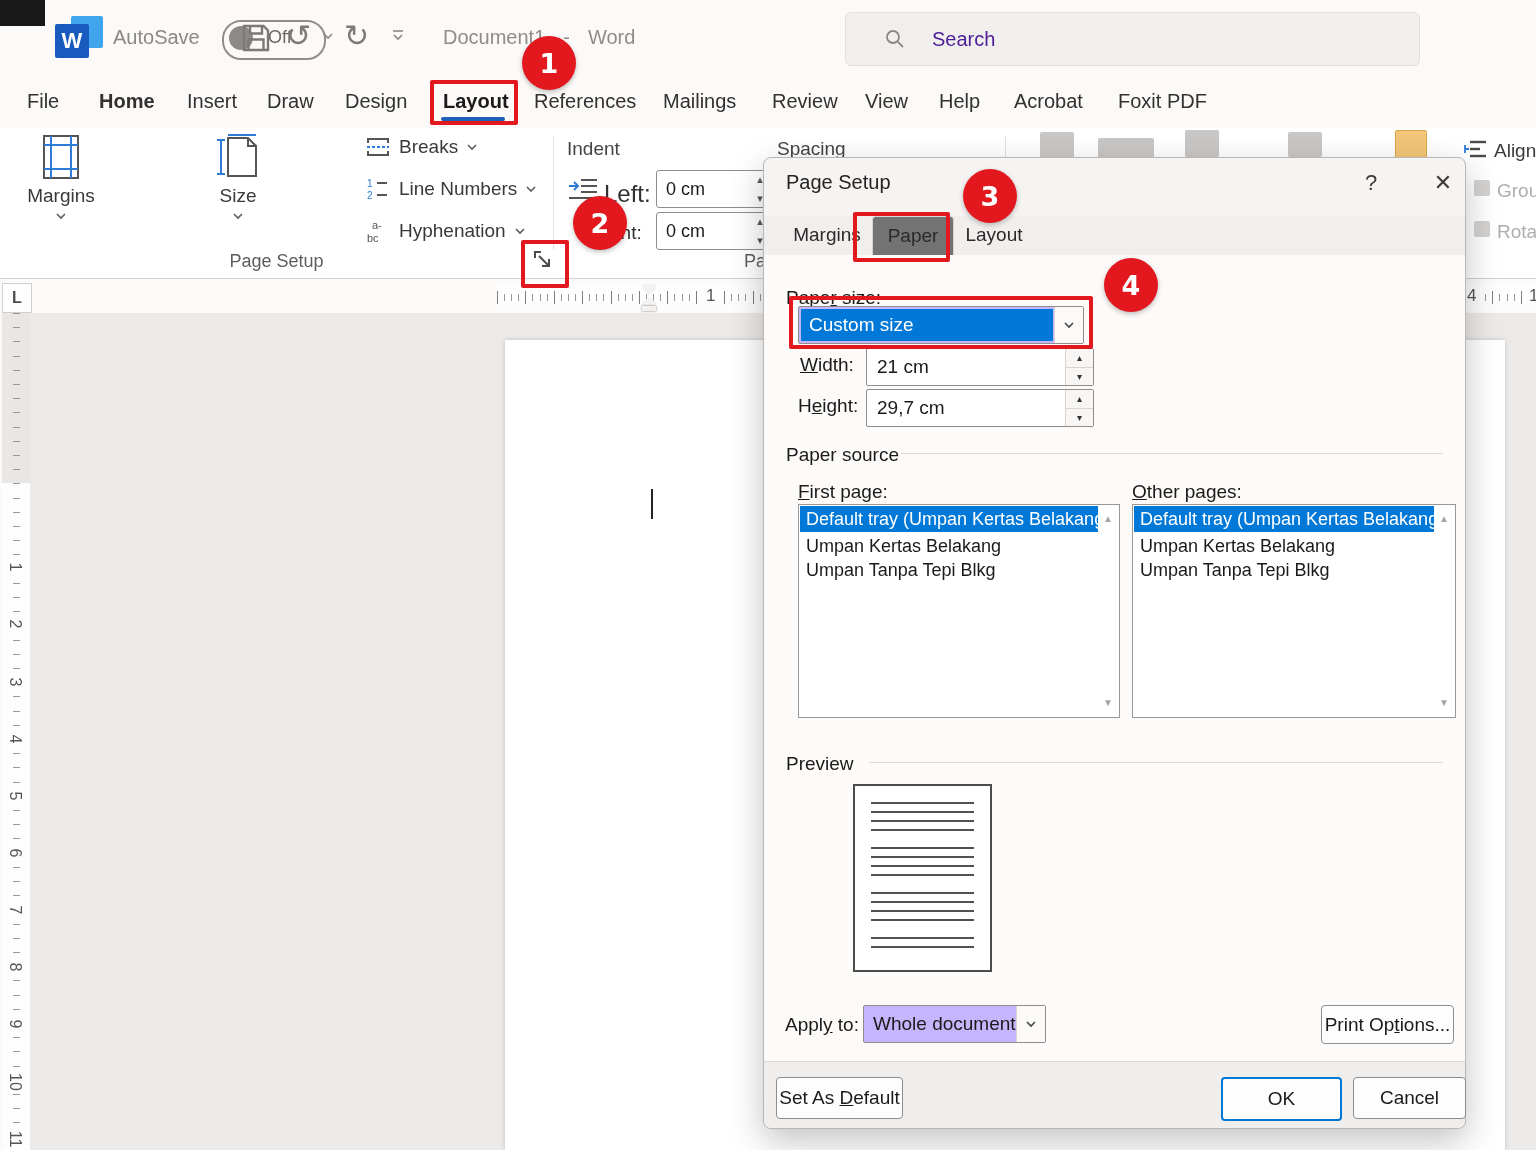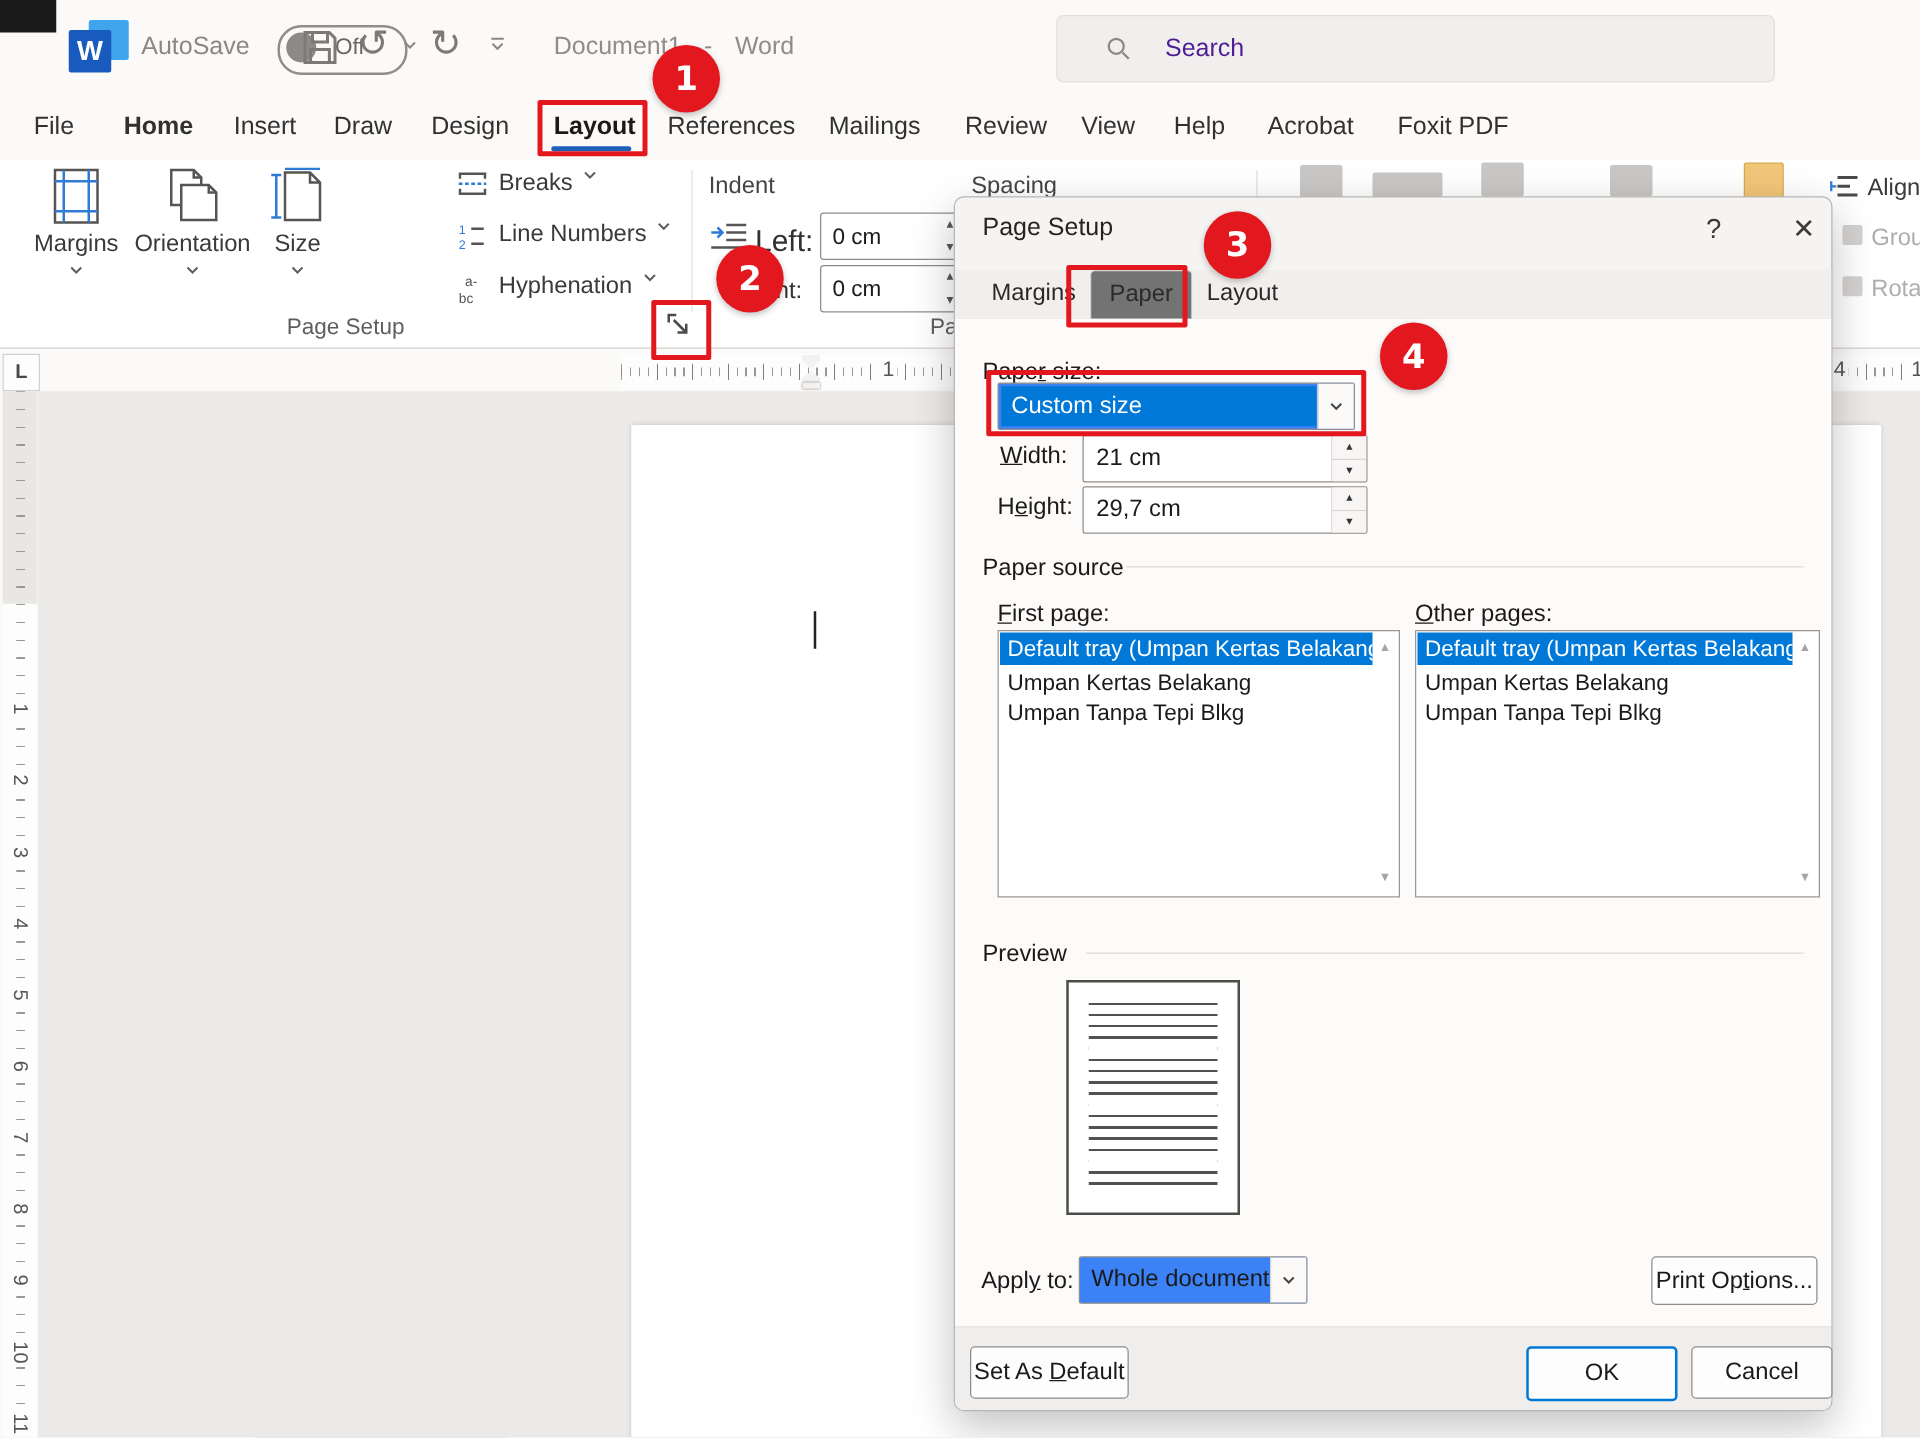--- a/index.html
+++ b/index.html
@@ -26,21 +26,21 @@
   .rtab{position:absolute;top:0;height:53px;line-height:53px;font-size:20px;color:#323130;}
   .rtab-active{font-weight:bold;color:#1b1a19;}
   #tab-underline{left:441px;top:117px;width:64px;height:4px;background:#1e5fb8;border-radius:2px;}
 
   
   #ribbon{left:0;top:128px;width:1536px;height:150px;background:#ffffff;border-bottom:1px solid #d3d1cf;}
   .big-btn{position:absolute;top:6px;display:flex;flex-direction:column;align-items:center;gap:5px;}
   .big-btn .lbl{font-size:19px;color:#3b3a39;}
   .vsep{position:absolute;top:8px;bottom:28px;width:1px;background:#e3e1de;}
   .grp-label{position:absolute;bottom:6px;font-size:18px;color:#605e5c;text-align:center;}
-  .small-row{position:absolute;display:flex;gap:8px;font-size:19px;color:#3b3a39;}
+  .small-row{position:absolute;display:flex;align-items:center;gap:8px;font-size:19px;color:#3b3a39;}
   .chev{width:12px;height:8px;}
   .field{position:absolute;background:#fff;border:1px solid #8f8d8b;border-radius:3px;font-size:18px;color:#1b1a19;display:flex;align-items:center;padding-left:9px;}
   .spin-col{position:absolute;right:4px;top:2px;bottom:2px;width:16px;display:flex;flex-direction:column;justify-content:space-between;align-items:center;color:#5a5856;font-size:11px;line-height:13px;}
   .gray-ph{position:absolute;background:#c9c7c5;border-radius:2px;}
   .arr-lbl{position:absolute;font-size:19px;}
 
   
   #docarea{left:30px;top:313px;width:1506px;height:837px;background:#eceae8;}
   #page{left:505px;top:340px;width:1000px;height:810px;background:#ffffff;box-shadow:0 0 4px rgba(0,0,0,.18);}
   #caret{left:651px;top:489px;width:2px;height:30px;background:#222;}
@@ -65,21 +65,21 @@
           border-radius:8px;box-shadow:0 12px 34px rgba(0,0,0,.24);z-index:20;}
   #dlg-title{left:22px;top:13px;font-size:20px;color:#252423;}
   #dlg-help{left:592px;top:10px;width:30px;height:30px;font-size:22px;color:#3b3a39;text-align:center;line-height:30px;}
   #dlg-close{left:662px;top:10px;width:34px;height:30px;font-size:22px;color:#3b3a39;text-align:center;line-height:30px;}
   #dlg-tabstrip{left:0px;top:58px;width:701px;height:39px;background:#f1efee;border-bottom:1px solid #dedbd8;}
   .dlg-tab{position:absolute;top:0;height:38px;line-height:38px;font-size:19px;color:#2b2a29;text-align:center;}
   .dlg-tab-active{background:#737373;border:1px solid #d7d4d1;border-bottom:none;border-radius:4px 4px 0 0;}
   #dlg-content{left:0px;top:97px;width:701px;height:806px;background:#fcfbfa;}
   .dlg-label{position:absolute;font-size:19px;color:#1b1a19;}
   .groupline{position:absolute;height:1px;background:#dcd9d6;}
-  .combo{position:absolute;background:#3b82f6;border:1px solid #8f8d8b;border-radius:2px;}
+  .combo{position:absolute;background:#c4b5fd;border:1px solid #8f8d8b;border-radius:2px;}
   .combo-btn{position:absolute;right:0;top:0;bottom:0;width:28px;background:#fbfaf9;border-left:1px solid #d8d5d2;
              display:flex;align-items:center;justify-content:center;}
   .combo-text{position:absolute;left:0;top:0;bottom:0;right:28px;display:flex;align-items:center;padding-left:9px;font-size:19px;color:#1b1a19;}
   #papersize-sel{left:2px;top:2px;bottom:2px;right:30px;background:#0078d7;display:flex;align-items:center;
                  padding-left:8px;font-size:19px;color:#fff;}
   .dfield{position:absolute;background:#fff;border:1px solid #8f8d8b;border-radius:2px;font-size:19px;color:#1b1a19;
           display:flex;align-items:center;padding-left:10px;}
   .spinner{position:absolute;right:0;top:0;bottom:0;width:27px;display:flex;flex-direction:column;border-left:1px solid #d8d5d2;}
   .spin-btn{flex:1;display:flex;align-items:center;justify-content:center;background:#f7f6f5;font-size:10px;color:#333;}
   .spin-btn:first-child{border-bottom:1px solid #d8d5d2;}
@@ -186,32 +186,20 @@
         <line x1="31" y1="2" x2="31" y2="44" stroke="#2e7cd6" stroke-width="2"></line>
         <line x1="4" y1="11" x2="38" y2="11" stroke="#2e7cd6" stroke-width="2"></line>
         <line x1="4" y1="35" x2="38" y2="35" stroke="#2e7cd6" stroke-width="2"></line>
       </svg>
       <span class="lbl">Margins</span>
       <svg class="chev" viewBox="0 0 12 8" fill="none" stroke="#605e5c" stroke-width="1.6">
           <path d="M2 2 L6 6 L10 2"></path>
         </svg>
     </div>
 
-    <div class="big-btn" style="left:104px;width:100px;">
-      <svg width="46" height="46" viewBox="0 0 46 46">
-        <path d="M6 2 h18 l6 6 v22 h-24 z" fill="#fff" stroke="#565554" stroke-width="2"></path>
-        <path d="M24 2 v6 h6" fill="none" stroke="#565554" stroke-width="2"></path>
-        <path d="M14 14 h22 l6 6 v22 h-28 z" fill="#fff" stroke="#565554" stroke-width="2"></path>
-        <path d="M36 14 v6 h6" fill="none" stroke="#565554" stroke-width="2"></path>
-      </svg>
-      <span class="lbl">Orientation</span>
-      <svg class="chev" viewBox="0 0 12 8" fill="none" stroke="#605e5c" stroke-width="1.6">
-          <path d="M2 2 L6 6 L10 2"></path>
-        </svg>
-    </div>
 
     <div class="big-btn" style="left:198px;width:80px;">
       <svg width="44" height="46" viewBox="0 0 44 46">
         <path d="M12 4 h20 l8 8 v30 h-28 z" fill="#fff" stroke="#565554" stroke-width="2"></path>
         <path d="M32 4 v8 h8" fill="none" stroke="#565554" stroke-width="2"></path>
         <line x1="5" y1="6" x2="5" y2="40" stroke="#2e7cd6" stroke-width="2"></line>
         <line x1="1" y1="6" x2="9" y2="6" stroke="#2e7cd6" stroke-width="2"></line>
         <line x1="1" y1="40" x2="9" y2="40" stroke="#2e7cd6" stroke-width="2"></line>
         <line x1="12" y1="1" x2="40" y2="1" stroke="#2e7cd6" stroke-width="2"></line>
       </svg>

